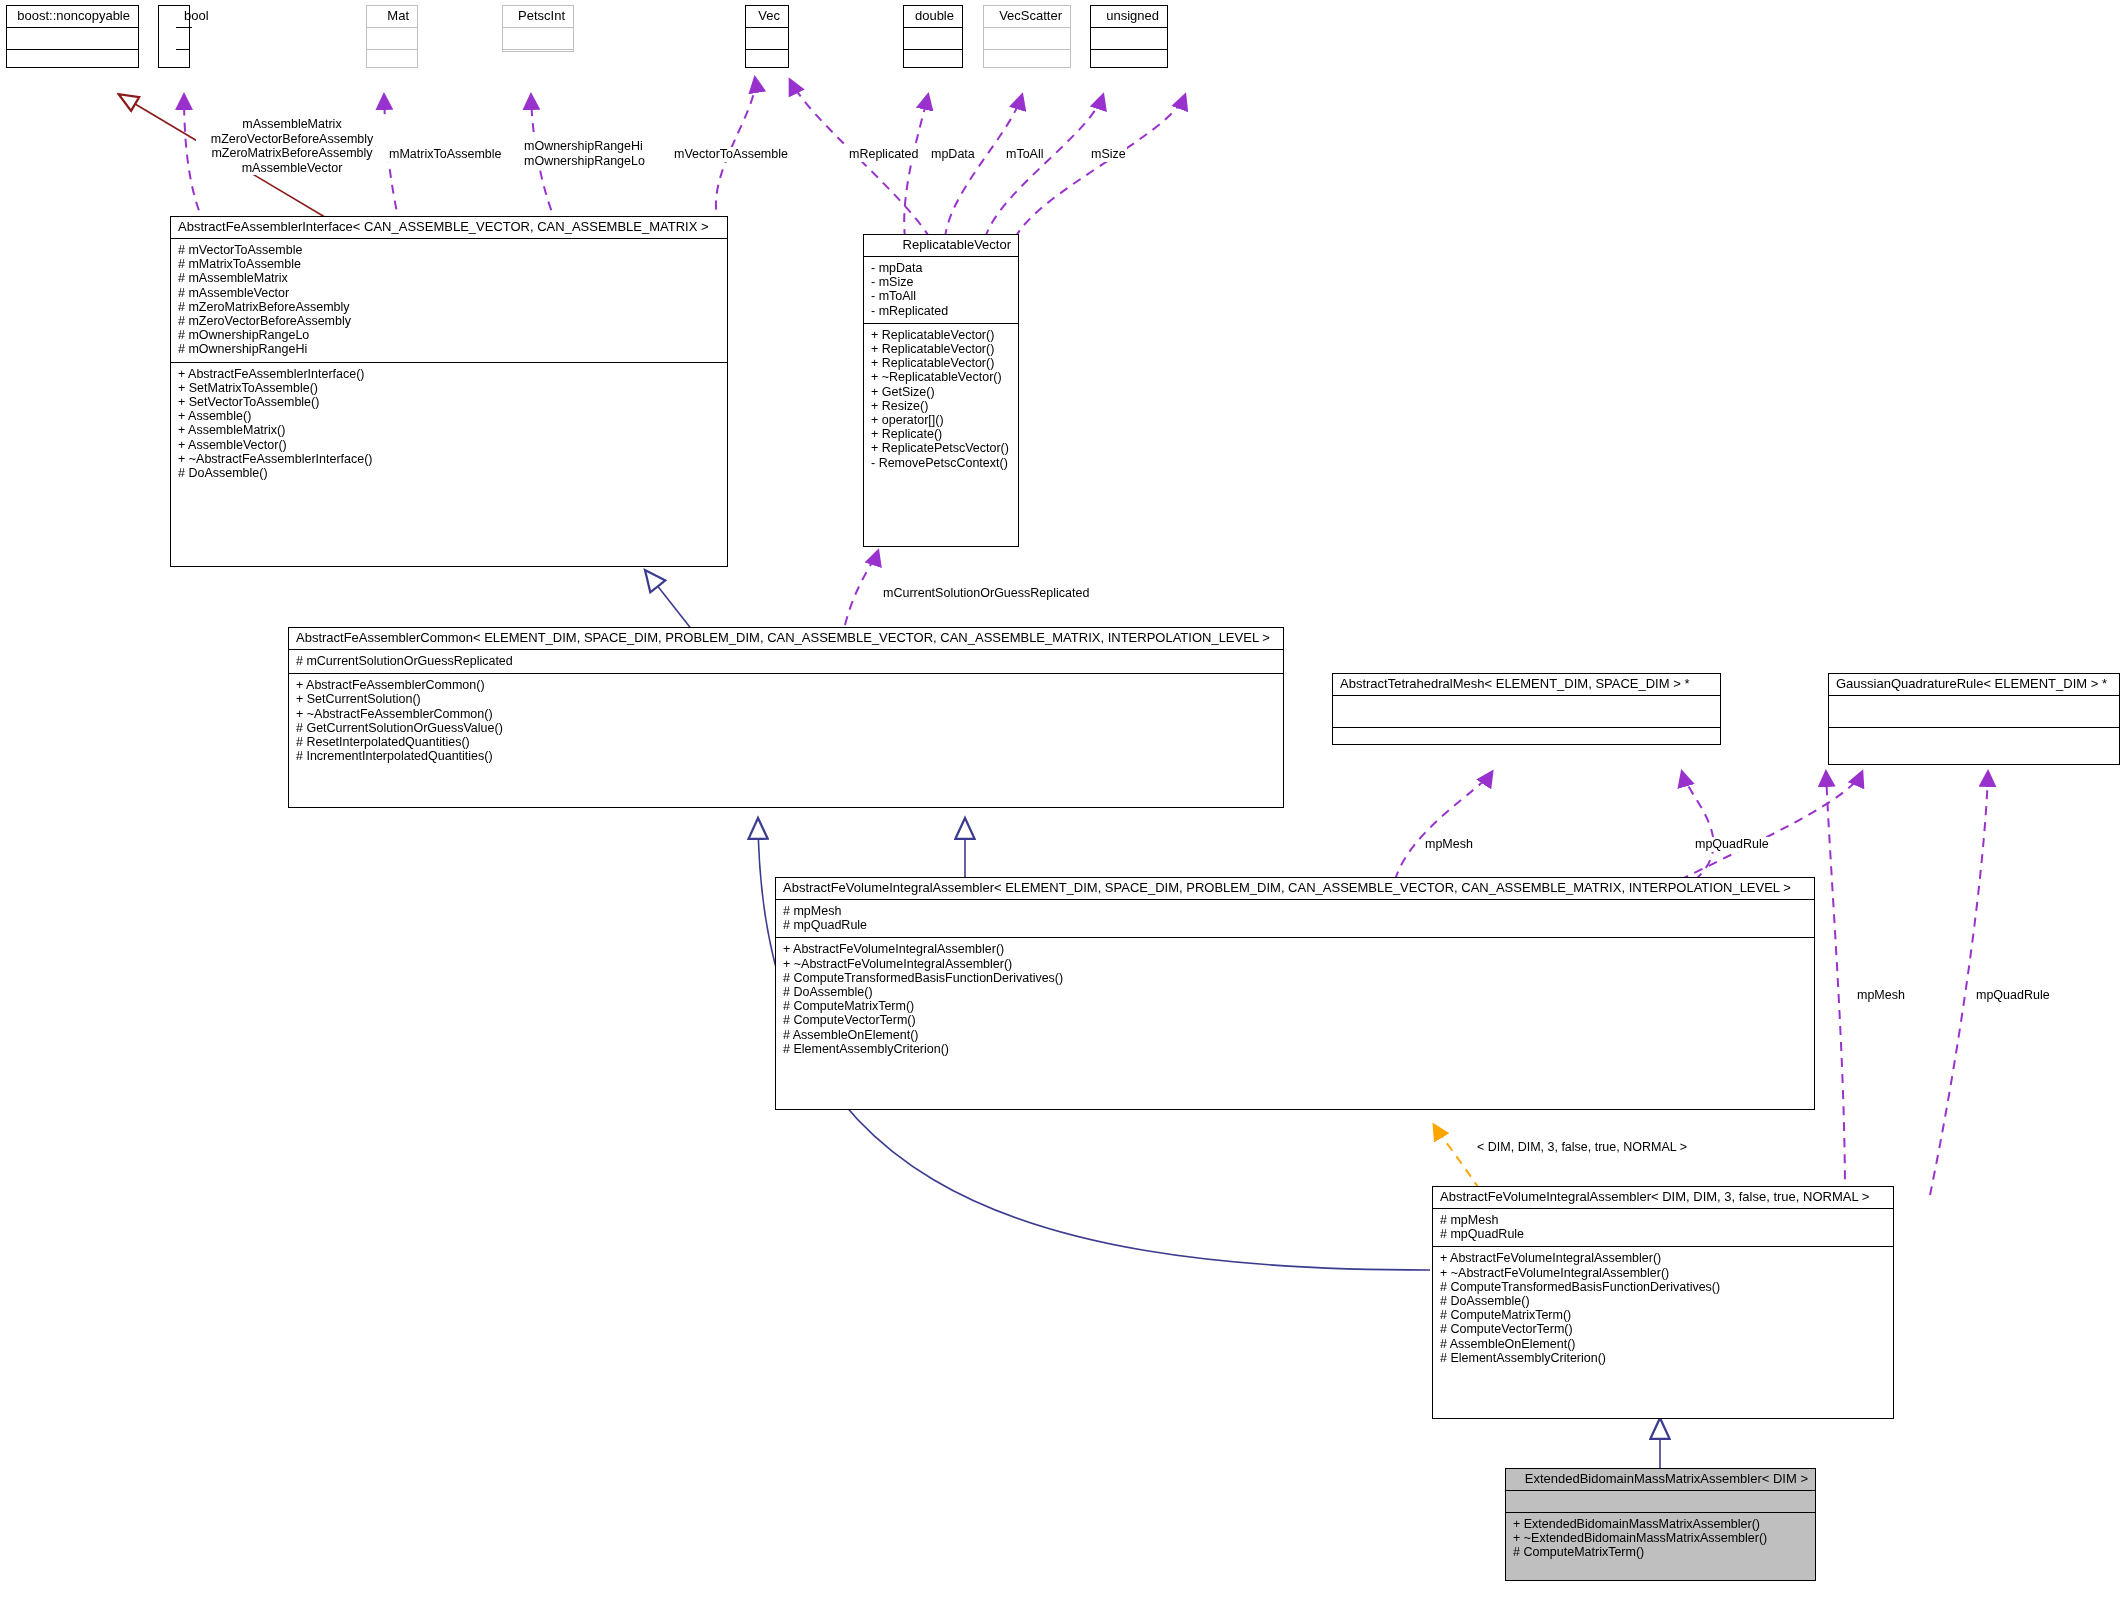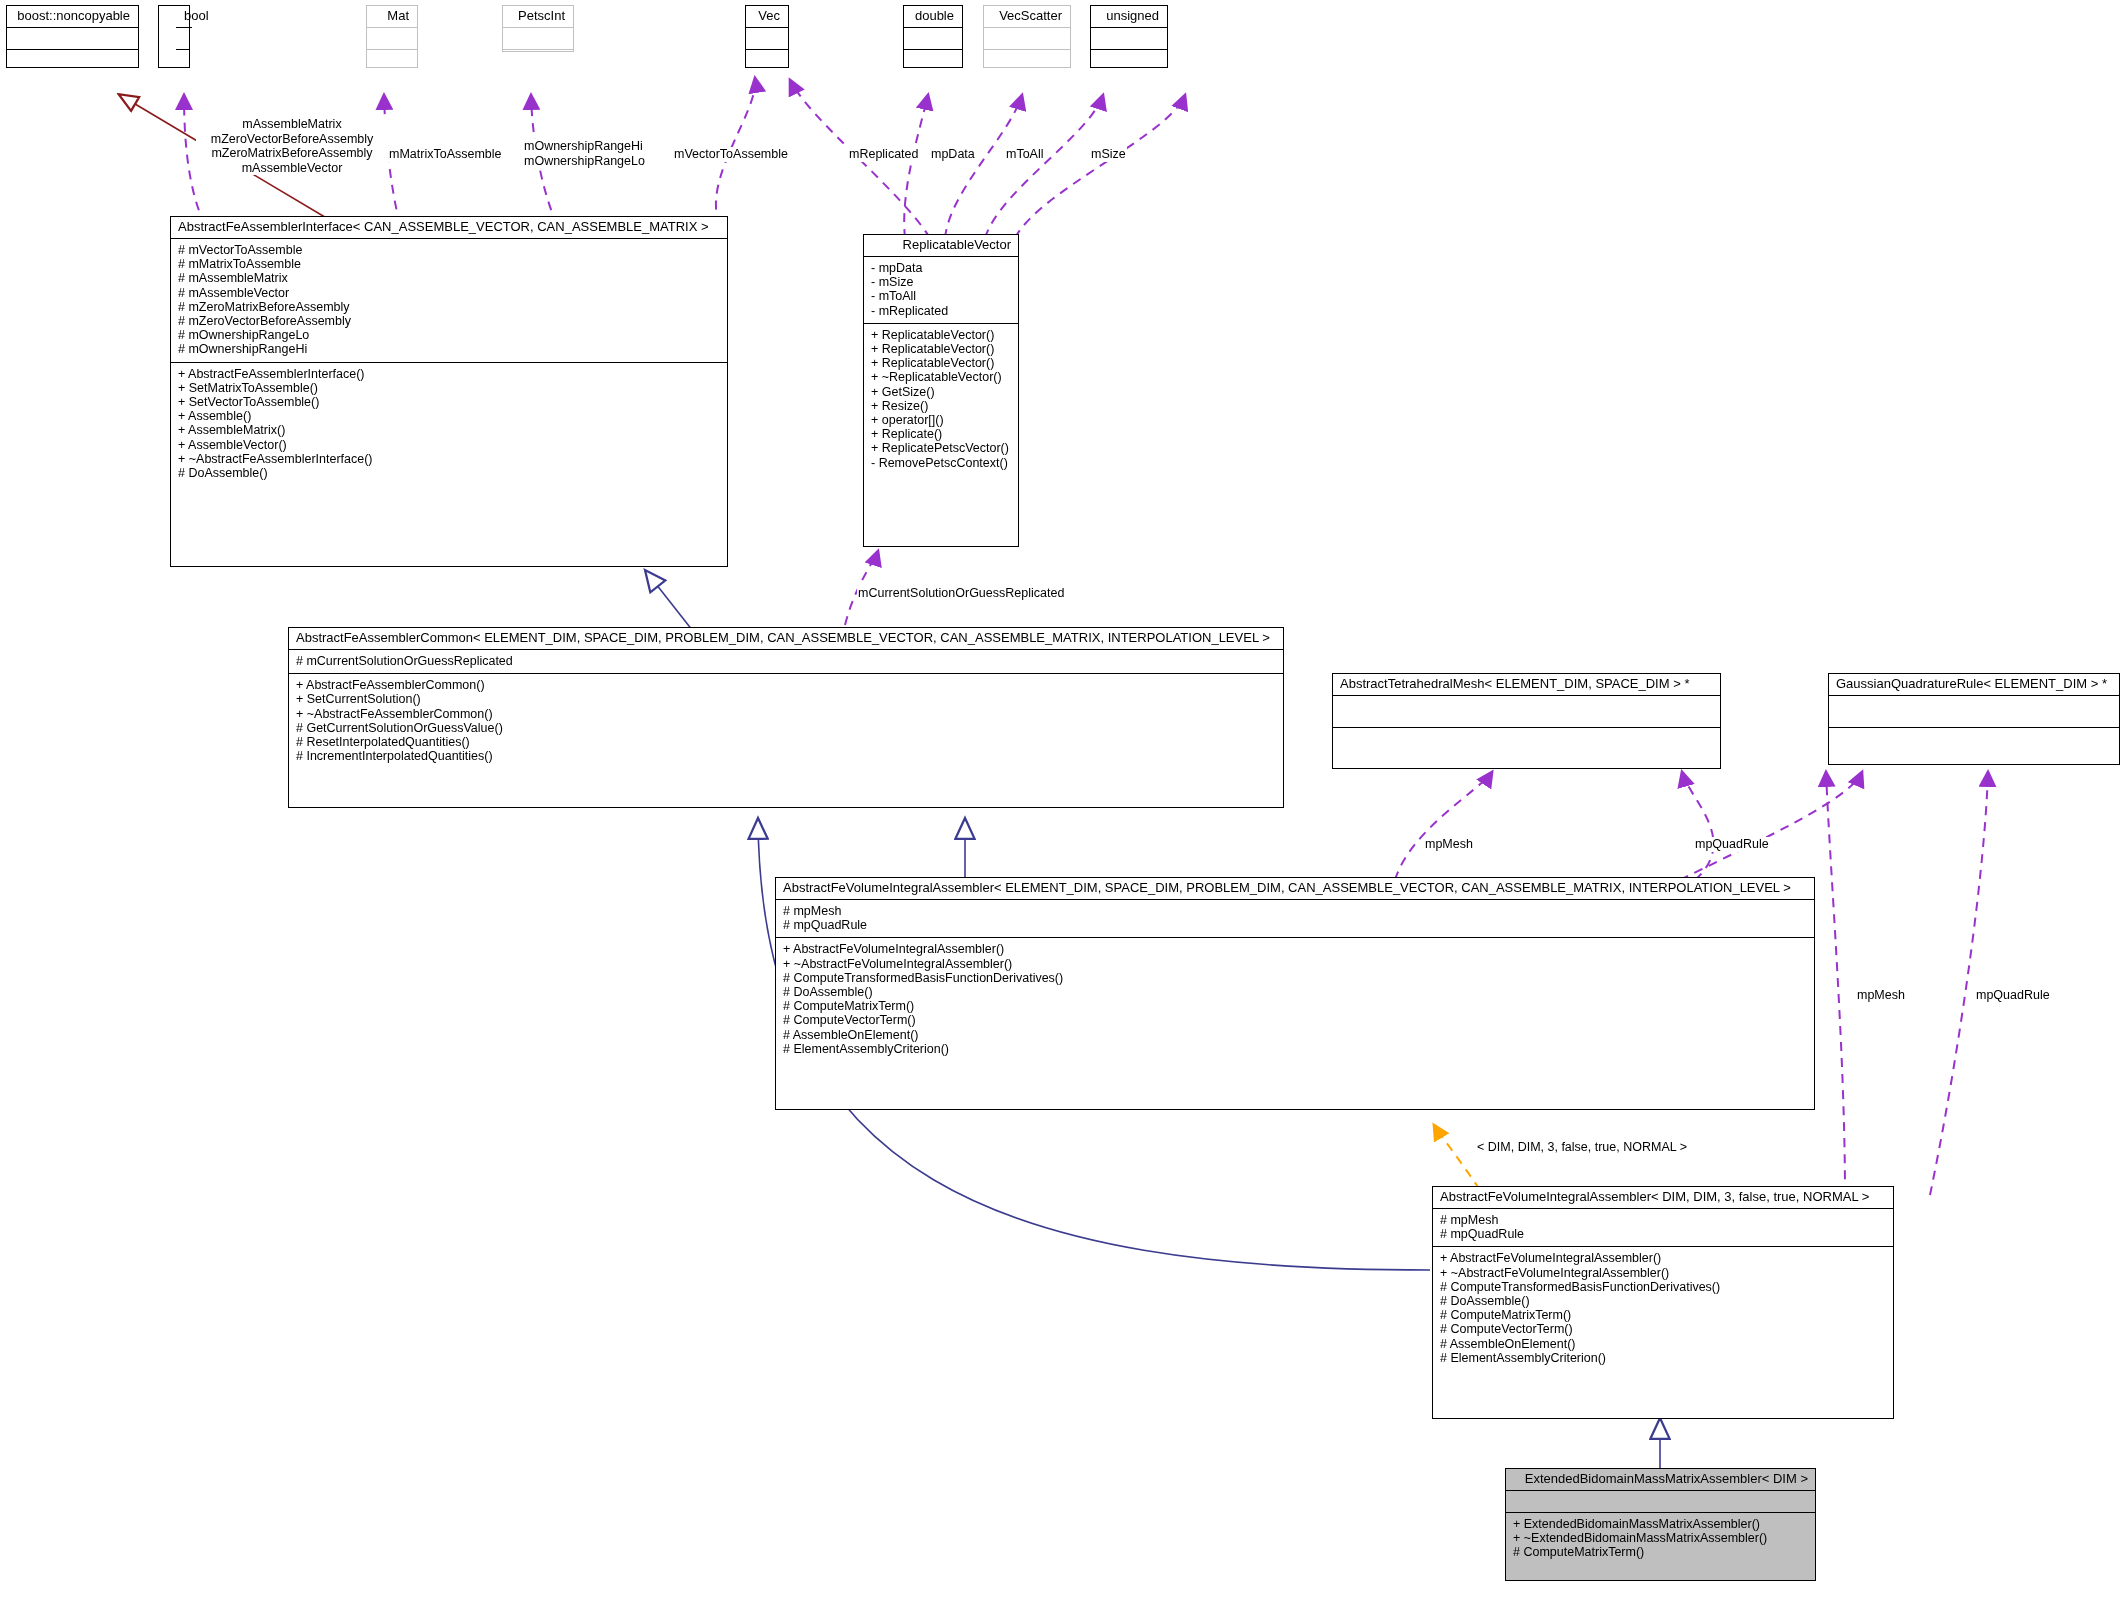--- a/index.html
+++ b/index.html
@@ -212,21 +212,21 @@
   <div class="elabel" style="left:673px; top:147px;">mVectorToAssemble</div>
 
   <div class="elabel" style="left:848px; top:147px;">mReplicated</div>
 
   <div class="elabel" style="left:930px; top:147px;">mpData</div>
 
   <div class="elabel" style="left:1005px; top:147px;">mToAll</div>
 
   <div class="elabel" style="left:1090px; top:147px;">mSize</div>
 
-  <div class="elabel" style="left:857px; top:586px;">mCurrentSolutionOrGuessReplicated</div>
+  <div class="elabel" style="left:882px; top:586px;">mCurrentSolutionOrGuessReplicated</div>
 
   <div class="elabel" style="left:1424px; top:837px;">mpMesh</div>
 
   <div class="elabel" style="left:1694px; top:837px;">mpQuadRule</div>
 
   <div class="elabel" style="left:1856px; top:988px;">mpMesh</div>
 
   <div class="elabel" style="left:1975px; top:988px;">mpQuadRule</div>
 
   <div class="elabel" style="left:1476px; top:1140px;">&lt; DIM, DIM, 3, false, true, NORMAL &gt;</div>
@@ -285,21 +285,21 @@
     <div class="uml-sec last">
       <div class="row">+ AbstractFeAssemblerCommon()</div>
       <div class="row">+ SetCurrentSolution()</div>
       <div class="row">+ ~AbstractFeAssemblerCommon()</div>
       <div class="row"># GetCurrentSolutionOrGuessValue()</div>
       <div class="row"># ResetInterpolatedQuantities()</div>
       <div class="row"># IncrementInterpolatedQuantities()</div>
     </div>
   </div>
 
-  <div class="umlbox" style="left:1332px; top:673px; width:389px; height:96px;">
+  <div class="umlbox" style="left:1332px; top:673px; width:389px; height:72px;">
     <div class="uml-title left">AbstractTetrahedralMesh&lt; ELEMENT_DIM, SPACE_DIM &gt; *</div>
     <div class="uml-sec empty" style="height:32px;"></div>
     <div class="uml-sec last empty" style="height:34px;"></div>
   </div>
 
   <div class="umlbox" style="left:1828px; top:673px; width:292px; height:92px;">
     <div class="uml-title left">GaussianQuadratureRule&lt; ELEMENT_DIM &gt; *</div>
     <div class="uml-sec empty" style="height:32px;"></div>
     <div class="uml-sec last empty" style="height:34px;"></div>
   </div>

